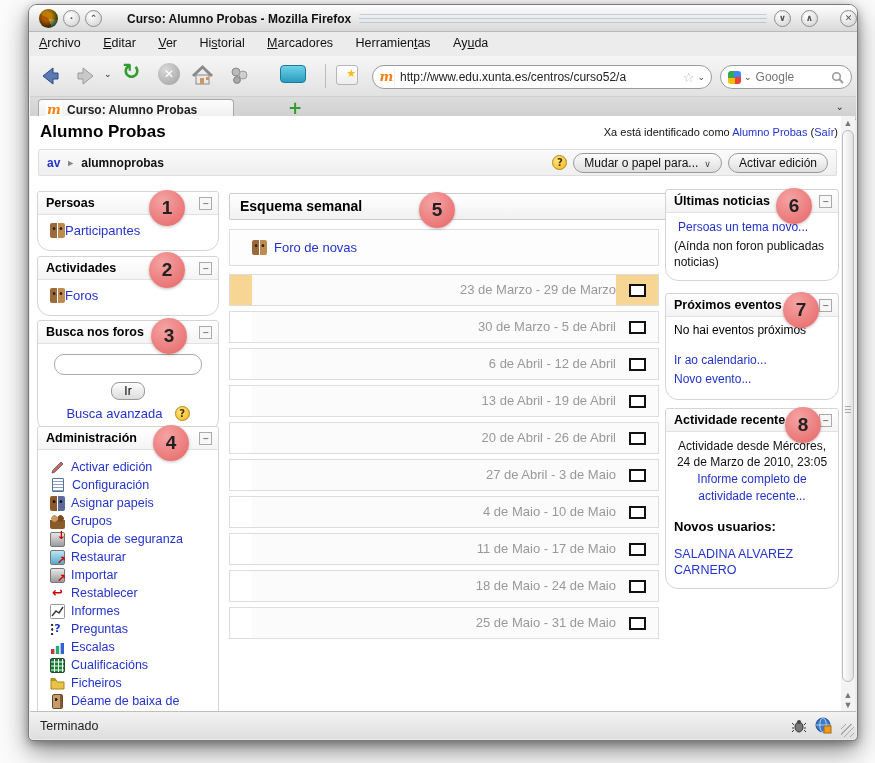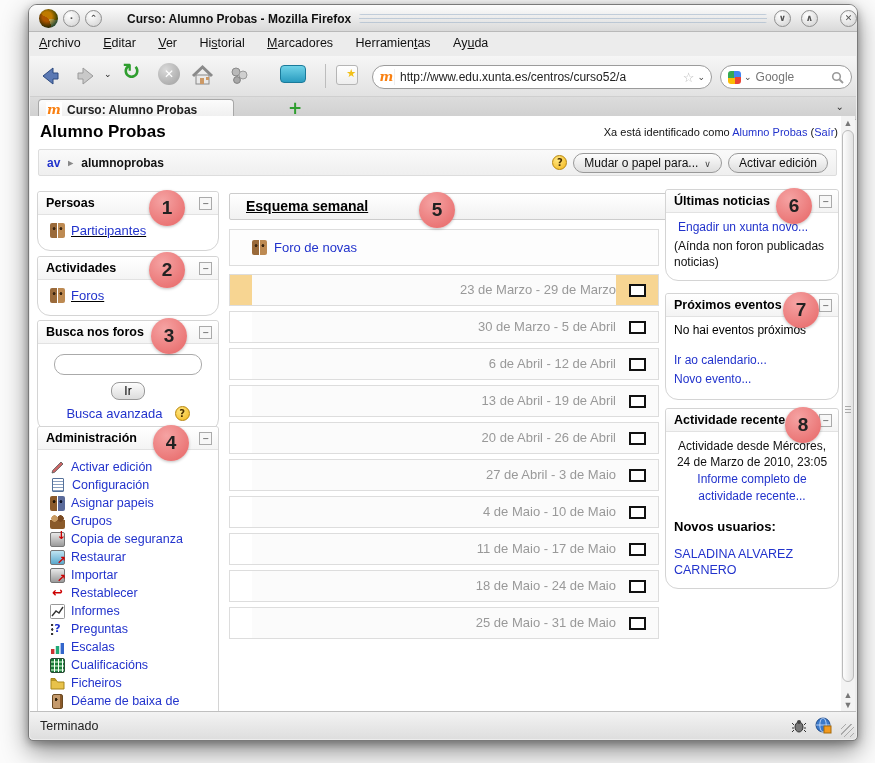--- a/index.html
+++ b/index.html
@@ -75,21 +75,21 @@
 
   
   .block { position:absolute; background:#fff; border:1px solid #d4d4d4; border-radius:3px 3px 13px 13px; }
   .block-h { display:flex; align-items:center; padding:3px 6px 3px 8px;
     background:linear-gradient(#ffffff,#f4f4f4); border-bottom:1px solid #e2e2e2;
     font:bold 12.5px/16px "Liberation Sans",sans-serif; color:#000; border-radius:3px 3px 0 0; }
   .collapse-btn { margin-left:auto; width:13px; height:13px; border:1px solid #aaa; background:#f7f7f7;
     color:#666; font:10px/11px "DejaVu Sans Mono",monospace; text-align:center; }
   .collapse-btn::after { content:"−"; }
   .block-c { padding:6px 8px 10px 8px; font-size:12px; }
-  .blk-link-row { display:flex; align-items:center; gap:6px; font-size:13px; padding:2px 0 2px 4px;text-decoration:underline; }
+  .blk-link-row { display:flex; align-items:center; font-size:13px; padding:2px 0 2px 4px; }
 
   
   .ic { width:15px; height:15px; display:inline-block; flex:none; position:relative; border-radius:2px; }
   .ic-faces { background:
       radial-gradient(circle at 27% 38%, #3a2510 1.2px, transparent 1.7px),
       radial-gradient(circle at 73% 38%, #3a2510 1.2px, transparent 1.7px),
       linear-gradient(90deg,#9a6a3a 0 44%,#ffffff 44% 56%,#bd8a52 56% 100%); }
   .ic-sheet { width:12px; height:14px; margin:0 2px; border:1px solid #55719a; background:
       repeating-linear-gradient(180deg,#fff 0 2px,#8aa0c0 2px 3px); border-radius:1px; }
   .ic-roles { background:
@@ -125,21 +125,21 @@
   .busca-adv { text-align:center; font-size:13px; display:flex; align-items:center; justify-content:center; gap:12px; }
 
   
   .admin-item { display:flex; align-items:flex-start; gap:6px; padding:1.5px 2px 1.5px 4px; font-size:12.5px; line-height:15px; }
   .admin-item .ic { margin-top:0; }
   .admin-item span:last-child { flex:1; }
 
   
   .sec-header { position:absolute; left:199px; top:77px; width:446px; height:27px;
     background:linear-gradient(#ffffff,#f1f1f1); border:1px solid #ccc; border-radius:2px;
-    font:bold 14px/25px "Liberation Sans",sans-serif; color:#000; padding-left:16px;text-decoration:underline; }
+    font:bold 14px/25px "Liberation Sans",sans-serif; color:#000; padding-left:10px; }
   .forum-row { position:absolute; left:199px; top:113px; width:430px; height:37px;
     background:#fdfdfd; border:1px solid #ddd; display:flex; align-items:center; padding-left:22px; gap:7px; font-size:13px; }
   .week-row { position:absolute; left:199px; width:430px; height:32px; background:#fbfbfb;
     border:1px solid #ddd; display:flex; align-items:stretch; }
   .week-side { width:22px; background:#fff; flex:none; }
   .week-label { flex:1; color:#999; font-size:13px; line-height:30px; padding-left:12px;text-align:right; }
   .week-box { width:42px; flex:none; display:flex; align-items:center; justify-content:center; }
   .wk-checkbox { width:17px; height:13px; background:#fff; border:2px solid #111; display:inline-block; }
   .week-row.current .week-side, .week-row.current .week-box { background:#f7d592; }
   .news-empty { color:#111; line-height:16px; margin-top:2px; }
@@ -465,21 +465,21 @@
           <span class="wk-checkbox"></span>
         </div>
     </div>
 
     <div class="block" style="left:635px;top:73px;width:174px">
       <div class="block-h">
           <span>Últimas noticias</span>
           <span class="collapse-btn"></span>
         </div>
       <div class="block-c">
-        <div style="padding-left:4px;line-height:17px"><a>Engadir un xunta novo...</a></div>
+        <div style="padding-left:4px;line-height:17px"><a>Persoas un tema novo...</a></div>
         <div class="news-empty">(Aínda non foron publicadas noticias)</div>
       </div>
     </div>
 
     <div class="block" style="left:635px;top:177px;width:174px">
       <div class="block-h">
           <span>Próximos eventos</span>
           <span class="collapse-btn"></span>
         </div>
       <div class="block-c">

